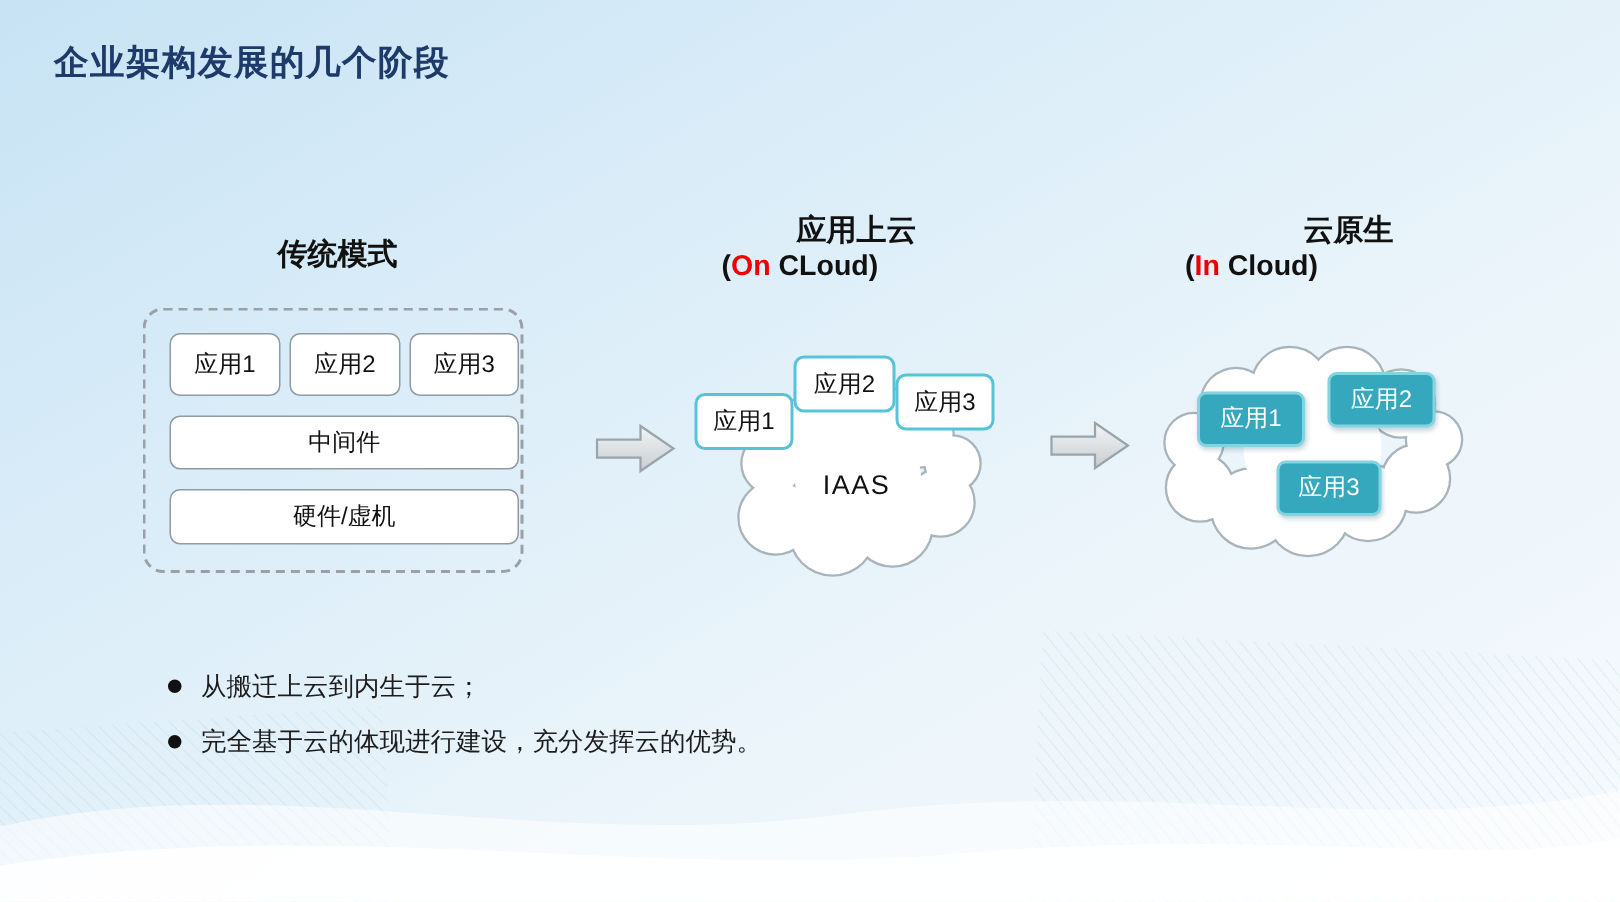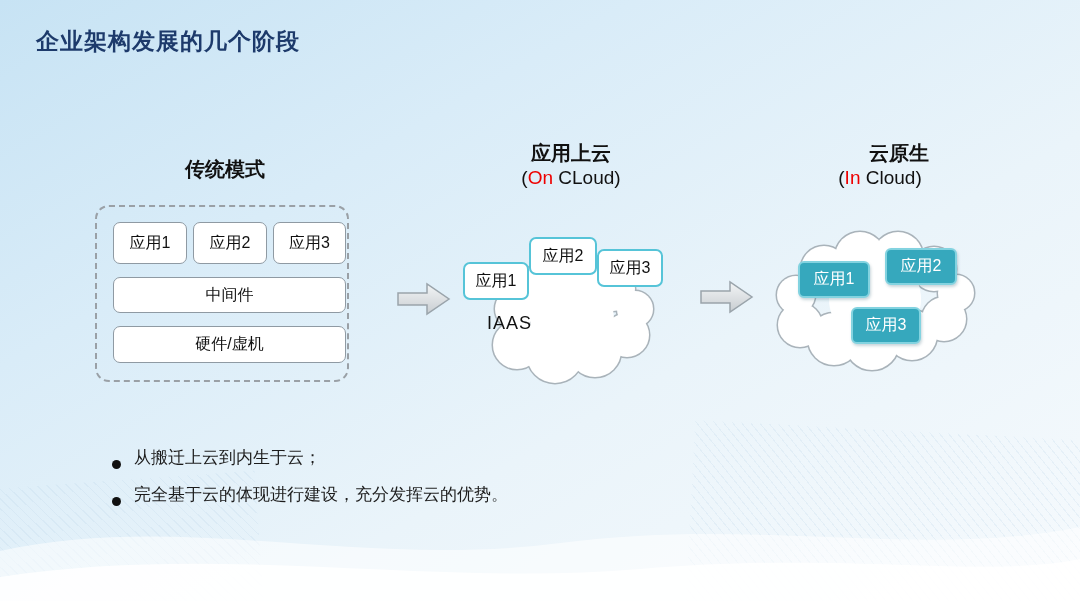--- a/index.html
+++ b/index.html
@@ -13,47 +13,47 @@
     background:repeating-linear-gradient(48deg,rgba(176,205,228,.55) 0 1px,transparent 1px 7px);
   }
   .hatch-left{left:-40px;bottom:-30px;width:300px;height:150px;transform:rotate(-4deg);}
   .hatch-right{right:-30px;bottom:-20px;width:420px;height:190px;transform:rotate(3deg);}
   .waves{position:absolute;left:0;bottom:0;width:1080px;height:120px;}
   .title{
     position:absolute;left:36px;top:26px;font-size:23px;font-weight:bold;
     color:#1d3a6b;letter-spacing:1px;white-space:nowrap;
   }
   .stage-hdr{position:absolute;font-size:20px;font-weight:bold;color:#111;text-align:center;white-space:nowrap;}
-  .stage-sub{position:absolute;font-size:19px;font-weight:normal;color:#111;text-align:center;white-space:nowrap;}
+  .stage-sub{position:absolute;font-size:19px;font-weight:bold;color:#111;white-space:nowrap;}
   .red{color:#ee0000;}
   .dashed-container{
     position:absolute;left:95px;top:205px;width:250px;height:173px;
     border:2px dashed #9aa0a6;border-radius:14px;
   }
   .gbox{
     position:absolute;background:#ffffff;border:1.5px solid #8f9aa3;border-radius:7px;
     display:flex;align-items:center;justify-content:center;font-size:16px;color:#111;white-space:nowrap;
   }
   .capp{
     position:absolute;background:#ffffff;border:2px solid #56c4d8;border-radius:7px;
     display:flex;align-items:center;justify-content:center;font-size:16px;color:#111;white-space:nowrap;
   }
   .tapp{
     position:absolute;background:#36a8bd;border:2px solid #83d3e0;border-radius:6px;
     display:flex;align-items:center;justify-content:center;font-size:16px;color:#ffffff;white-space:nowrap;
     box-shadow:1px 2px 3px rgba(40,90,110,.25);
   }
   .cloud{position:absolute;}
   .iaas{
-    position:absolute;left:487px;top:313px;width:168px;text-align:left;
+    position:absolute;left:487px;top:313px;width:168px;text-align:center;
     font-size:18px;color:#111;letter-spacing:1px;
   }
   .arrow{position:absolute;}
   .bullets{position:absolute;left:112px;top:446px;}
-  .bullet-row{display:flex;align-items:flex-end;margin-bottom:14px;}
+  .bullet-row{display:flex;align-items:flex-start;margin-bottom:14px;}
   .dot{width:9px;height:9px;background:#111;border-radius:50%;margin:7px 13px 0 0;flex:0 0 auto;}
   .bullet-text{font-size:17px;color:#1c1c1c;line-height:23px;white-space:nowrap;}
 </style>
 </head>
 <body>
 
 <div class="slide">
 
   <div class="hatch hatch-left"></div>
   <div class="hatch hatch-right"></div>

